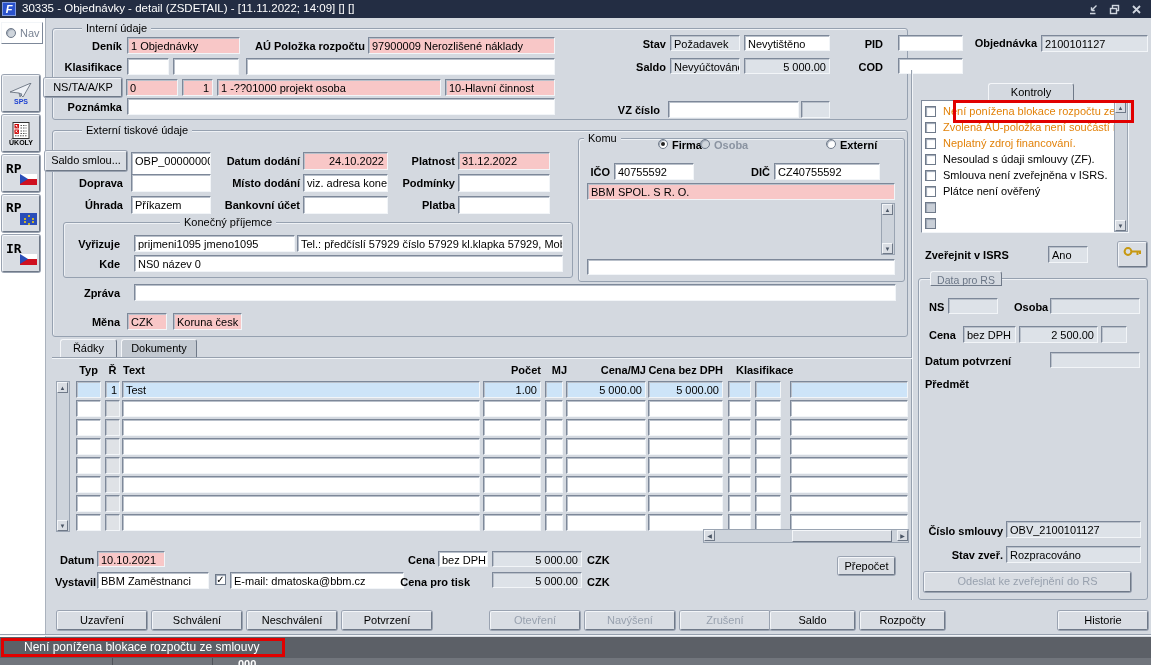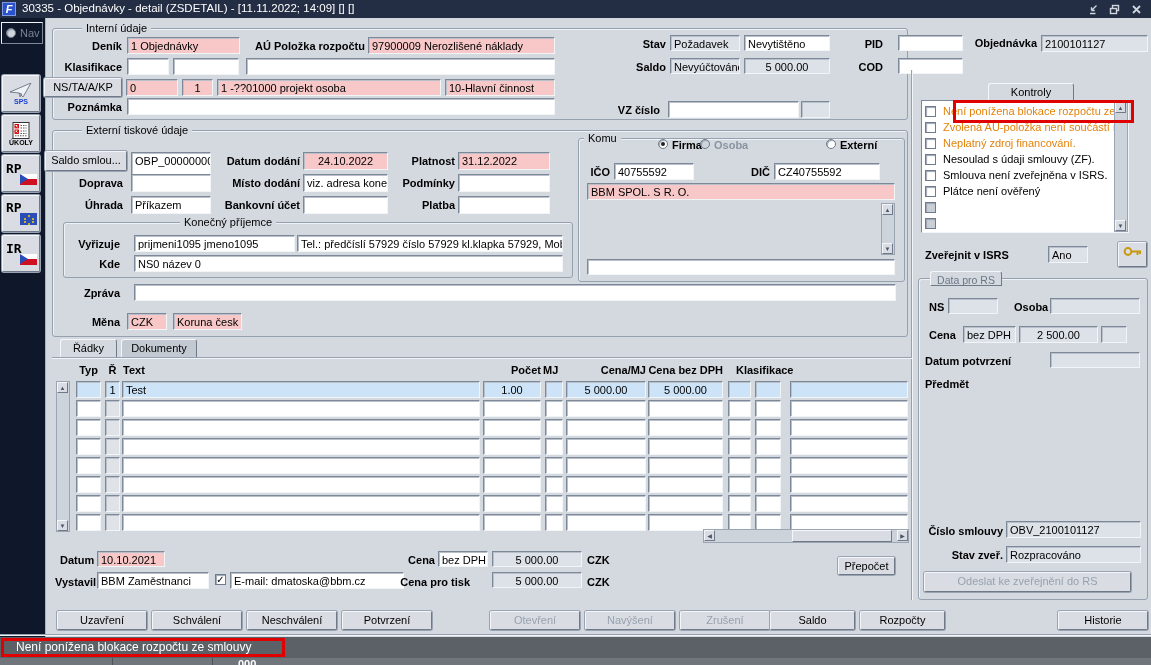--- a/index.html
+++ b/index.html
@@ -6,39 +6,39 @@
   html,body{background:#8b919a}
   body{font-family:"Liberation Sans",sans-serif}
   #app{position:relative;width:1151px;height:665px;background:#d4d9e0;overflow:hidden;font-size:11px;color:#000}
   
   .titlebar{position:absolute;left:0;top:0;width:1151px;height:18px;background:#232d43;color:#fff;display:flex;align-items:center}
   .appicon{position:absolute;left:2px;top:2px;width:14px;height:14px;background:#2a52cc;border:1px solid #7f9ae0;color:#fff;font-style:italic;font-weight:bold;font-size:11px;line-height:12px;text-align:center}
   .title-text{position:absolute;left:22px;top:2px;font-size:11.5px;white-space:nowrap}
   .winbtn{position:absolute;top:2px;width:16px;height:14px;display:flex;align-items:center;justify-content:center;cursor:pointer}
   .winbtn svg{stroke:#cfd5de;fill:none;stroke-width:1.4}
   
-  .sidebar{position:absolute;left:0;top:18px;width:46px;height:647px;background:#0f172a;border-right:1px solid #aab2bd}
+  .sidebar{position:absolute;left:0;top:18px;width:46px;height:647px;background:#ffffff;border-right:1px solid #aab2bd}
   .navbox{position:absolute;left:1px;top:4px;width:42px;height:22px;border:1px solid;border-color:#f2f5f8 #7d8899 #7d8899 #f2f5f8;display:flex;align-items:center;gap:4px;padding-left:4px;color:#7a8494}
   .radio{width:10px;height:10px;border-radius:50%;background:#fff;border:1px solid #6f7a8a;box-shadow:inset 1px 1px 1px #9aa4b2;position:relative;display:inline-block}
   .radio.on::after{content:"";position:absolute;left:2px;top:2px;width:4px;height:4px;border-radius:50%;background:#222}
   .radio.dim{background:#cfd5dc}
   .sbbtn{position:absolute;left:2px;width:38px;height:37px;background:#d9dde3;border:1px solid;border-color:#f4f6f9 #6f7988 #6f7988 #f4f6f9;border-radius:2px;box-shadow:0 0 0 1px #9aa3b1;display:flex;flex-direction:column;align-items:center;justify-content:center;cursor:pointer}
   .sbbtn .cap{font-weight:bold;font-size:7px;letter-spacing:0}
   .rptxt{font-weight:bold;font-size:13px;line-height:11px;align-self:flex-start;padding-left:3px;font-family:"DejaVu Sans Mono",monospace}
   .flag-cz{position:relative;width:17px;height:11px;background:linear-gradient(#fff 0 50%,#cf1020 50% 100%);align-self:flex-end;margin-right:2px}
   .flag-cz::before{content:"";position:absolute;left:0;top:0;border-top:5.5px solid transparent;border-bottom:5.5px solid transparent;border-left:8px solid #2a4db8}
   .flag-eu{position:relative;width:17px;height:12px;background:#2a4db8;align-self:flex-end;margin-right:2px}
   .flag-eu::before{content:"";position:absolute;left:8px;top:2px;width:2px;height:2px;border-radius:50%;background:#ffd400;box-shadow:-4px 3px 0 #ffd400,4px 3px 0 #ffd400,-4px 6px 0 #ffd400,4px 6px 0 #ffd400,0 8px 0 #ffd400}
   
   .lbl{position:absolute;font-weight:bold;font-size:11px;white-space:nowrap;overflow:visible}
   .r{text-align:right}
   .fld{position:absolute;height:17px;background:#fff;border:1px solid;border-color:#7d8899 #f2f5f8 #f2f5f8 #7d8899;box-shadow:inset 1px 1px 0 #b9c0ca;font-size:11px;line-height:14px;padding:1px 3px;white-space:nowrap;overflow:hidden}
   .pink{background:#f8c7c7}
   .gray{background:#dde2e8}
-  .num{text-align:center}
+  .num{text-align:right}
   .grp{position:absolute;border:1px solid #96a1b0;border-radius:3px;box-shadow:inset 1px 1px 0 #eef1f5}
   .leg{position:absolute;background:#d4d9e0;padding:0 4px;font-size:11px;white-space:nowrap}
   .bold{font-weight:normal}
   .btn{position:absolute;background:#d9dde3;border:1px solid;border-color:#f4f6f9 #6f7988 #6f7988 #f4f6f9;border-radius:2px;box-shadow:0 0 0 1px #9aa3b1;font-size:11px;text-align:center;cursor:pointer;padding-top:2px;white-space:nowrap;overflow:hidden}
   .btn.dis{color:#98a1ae;cursor:default}
   .cb{position:absolute;width:11px;height:11px;background:#fff;border:1px solid #6f7a8a;box-shadow:inset 1px 1px 1px #9aa4b2;font-size:10px;line-height:9px;text-align:center}
   .cb.dim{background:#c9cfd7}
   .tabbtn{position:absolute;background:#d4d9e0;border:1px solid;border-color:#f4f6f9 #6f7988 #6f7988 #f4f6f9;border-radius:3px 3px 0 0;text-align:center;font-size:11px;padding-top:2px;cursor:pointer}
   .tabbtn.inact{background:#c3c9d1}
   .sb{position:absolute;background:#cdd3db;border:1px solid #9aa4b2}
@@ -55,21 +55,21 @@
   .trow{position:absolute;left:76px;width:832px;height:18px}
   .cell{position:absolute;top:0;height:17px;background:#fff;border:1px solid;border-color:#7d8899 #f2f5f8 #f2f5f8 #7d8899;box-shadow:inset 1px 1px 0 #b9c0ca;font-size:11px;line-height:14px;padding:1px 3px;white-space:nowrap;overflow:hidden}
   .cell.sel{background:#cde4f8}
   .cell.dim{background:#dfe2e6}
   .cTyp{left:0;width:25px}.cR{left:29px;width:15px;padding:1px 2px}.cText{left:46px;width:358px}
   .cPocet{left:407px;width:58px}.cMJ{left:469px;width:18px}.cCmj{left:490px;width:80px}
   .cCbd{left:572px;width:75px}.cK1{left:652px;width:23px}.cK2{left:679px;width:26px}.cK3{left:714px;width:118px}
   .thead{position:absolute;font-weight:bold;font-size:11px;white-space:nowrap}
   
   .statusbar{position:absolute;left:0;top:637px;width:1151px;height:21px;background:#5c6067}
-  .statmsg{position:absolute;left:1px;top:638px;width:284px;height:19px;border:3px solid #e10000;color:#fff;font-size:12px;line-height:13px;padding-left:12px;white-space:nowrap;overflow:hidden}
+  .statmsg{position:absolute;left:1px;top:638px;width:284px;height:19px;border:3px solid #e10000;color:#fff;font-size:12px;line-height:13px;padding-left:20px;white-space:nowrap;overflow:hidden}
   .botstrip{position:absolute;left:0;top:658px;width:1151px;height:7px;background:#71757c;color:#fff;overflow:hidden}
   .sep{position:absolute;top:0;width:1px;height:7px;background:#4e525a}
   .pre{white-space:pre-line}
   .ta{position:absolute;background:#fff;border:1px solid;border-color:#7d8899 #f2f5f8 #f2f5f8 #7d8899;box-shadow:inset 1px 1px 0 #b9c0ca;font-size:11px;padding:2px 4px;overflow:hidden}
 </style>
 </head>
 <body>
 
 <div id="app">
 
@@ -295,21 +295,21 @@
   <div class="btn dis" style="left:924px;top:572px;width:207px;height:20px">Odeslat ke zveřejnění do RS</div>
 
   <div class="tabbtn" style="left:60px;top:339px;width:57px;height:19px">Řádky</div>
   <div class="tabbtn inact" style="left:121px;top:339px;width:76px;height:19px">Dokumenty</div>
   <div class="hline" style="left:52px;top:357px;width:860px"></div>
 
   <span class="thead" style="left:76px;top:364px;width:25px;text-align:center">Typ</span>
   <span class="thead" style="left:105px;top:364px;width:15px;text-align:center">Ř</span>
   <span class="thead" style="left:123px;top:364px">Text</span>
   <span class="thead r" style="left:483px;top:364px;width:58px">Počet</span>
-  <span class="thead" style="left:543px;top:364px;width:24px;text-align:left">MJ</span>
+  <span class="thead" style="left:543px;top:364px;width:24px;text-align:right">MJ</span>
   <span class="thead r" style="left:566px;top:364px;width:80px">Cena/MJ</span>
   <span class="thead r" style="left:646px;top:364px;width:77px">Cena bez DPH</span>
   <span class="thead" style="left:736px;top:364px">Klasifikace</span>
 
   <div class="sb" style="left:56px;top:381px;width:14px;height:151px">
     <span class="sbtn" style="left:0;top:0">▲</span>
       <span class="sbtn" style="left:0;bottom:0">▼</span>
   </div>
 
   <div class="trow" style="top:381px">

